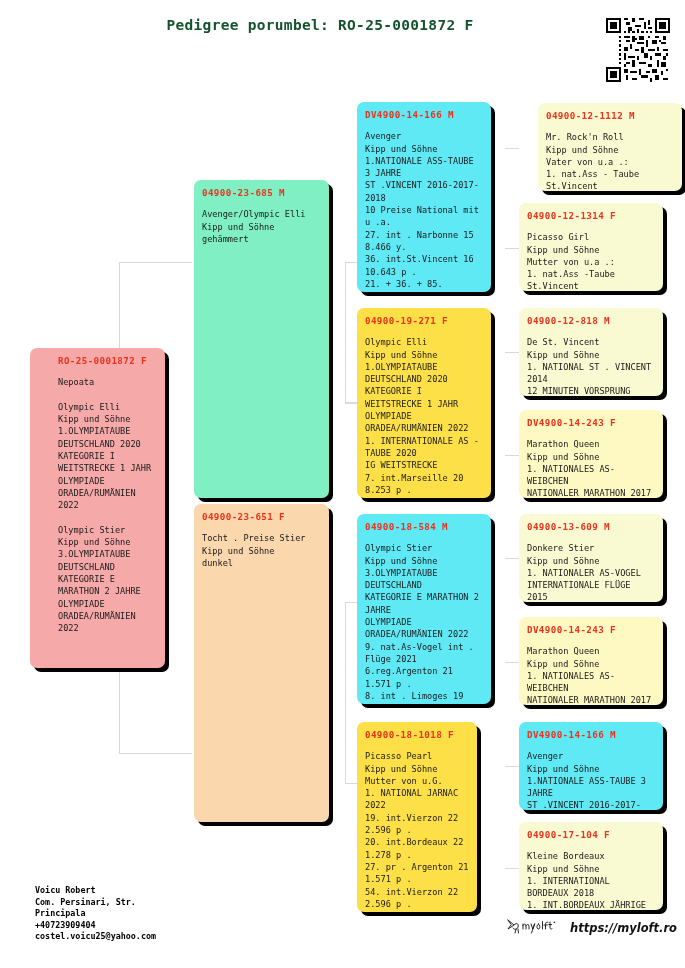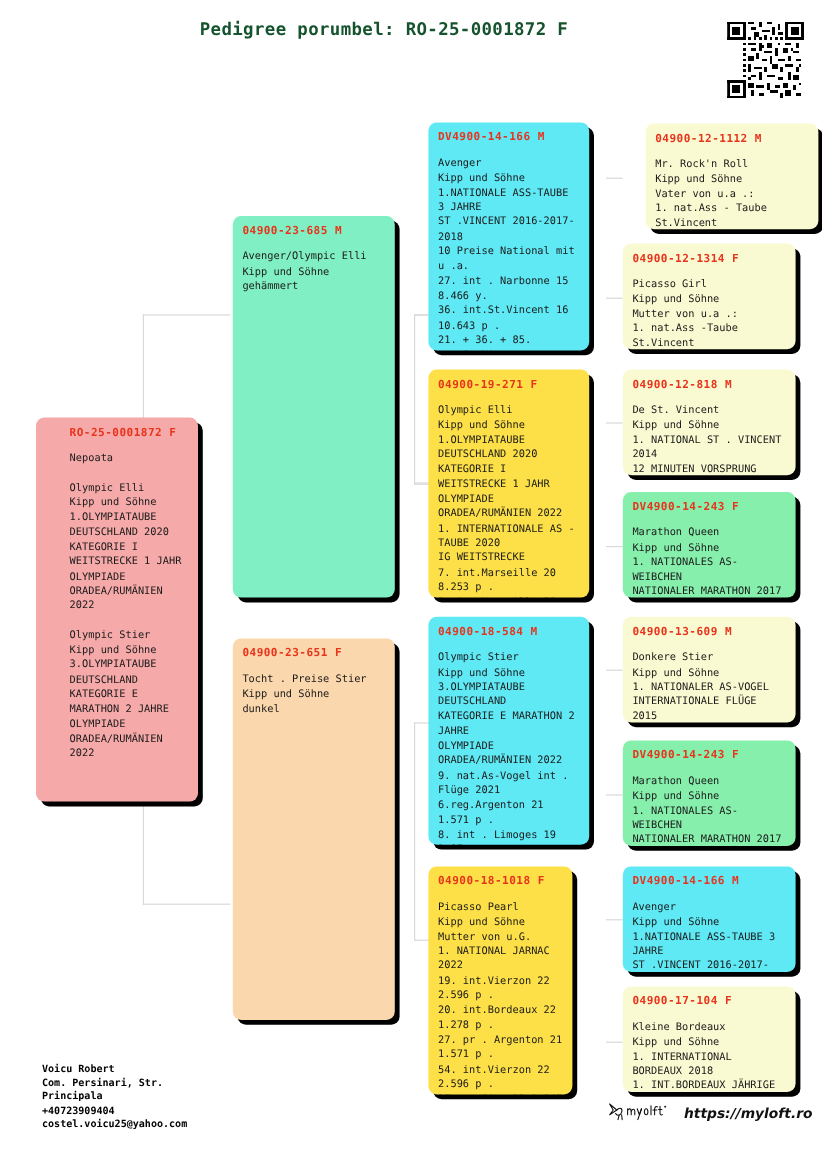--- a/index.html
+++ b/index.html
@@ -91,21 +91,21 @@
     word-break: break-word;
     display: block;
   }
 
   .c-pink   { background: #f6a9a9; padding-left: 28px; }
   .c-green  { background: #80f0c4; }
   .c-orange { background: #fad7ac; }
   .c-cyan   { background: #5fe9f5; }
   .c-rose   { background: #fde047; }
   .c-cream  { background: #fafad2; }
-  .c-blush  { background: #86efac; }
+  .c-blush  { background: #fef9c3; }
 
   
   #footer-contact {
     position: absolute;
     left: 35px;
     top: 885px;
     font-family: "DejaVu Sans Mono", "Liberation Mono", monospace;
     font-weight: bold;
     font-size: 8.4px;
     line-height: 11.6px;
@@ -272,21 +272,21 @@
 OLYMPIADE ORADEA/RUMÄNIEN 2022</span>
 </div>
 
 <div class="card c-green" style="left:194px; top:180px; width:135px; height:318px;">
   <span class="ring">04900-23-685 M</span>
   <span class="body">Avenger/Olympic Elli
 Kipp und Söhne
 gehämmert</span>
 </div>
 
-<div class="card c-orange" style="left:194px; top:532px; width:135px; height:318px;">
+<div class="card c-orange" style="left:194px; top:504px; width:135px; height:318px;">
   <span class="ring">04900-23-651 F</span>
   <span class="body">Tocht . Preise Stier
 Kipp und Söhne
 dunkel</span>
 </div>
 
 <div class="card c-cyan" style="left:357px; top:102px; width:134px; height:190px;">
   <span class="ring">DV4900-14-166 M</span>
   <span class="body">Avenger
 Kipp und Söhne

